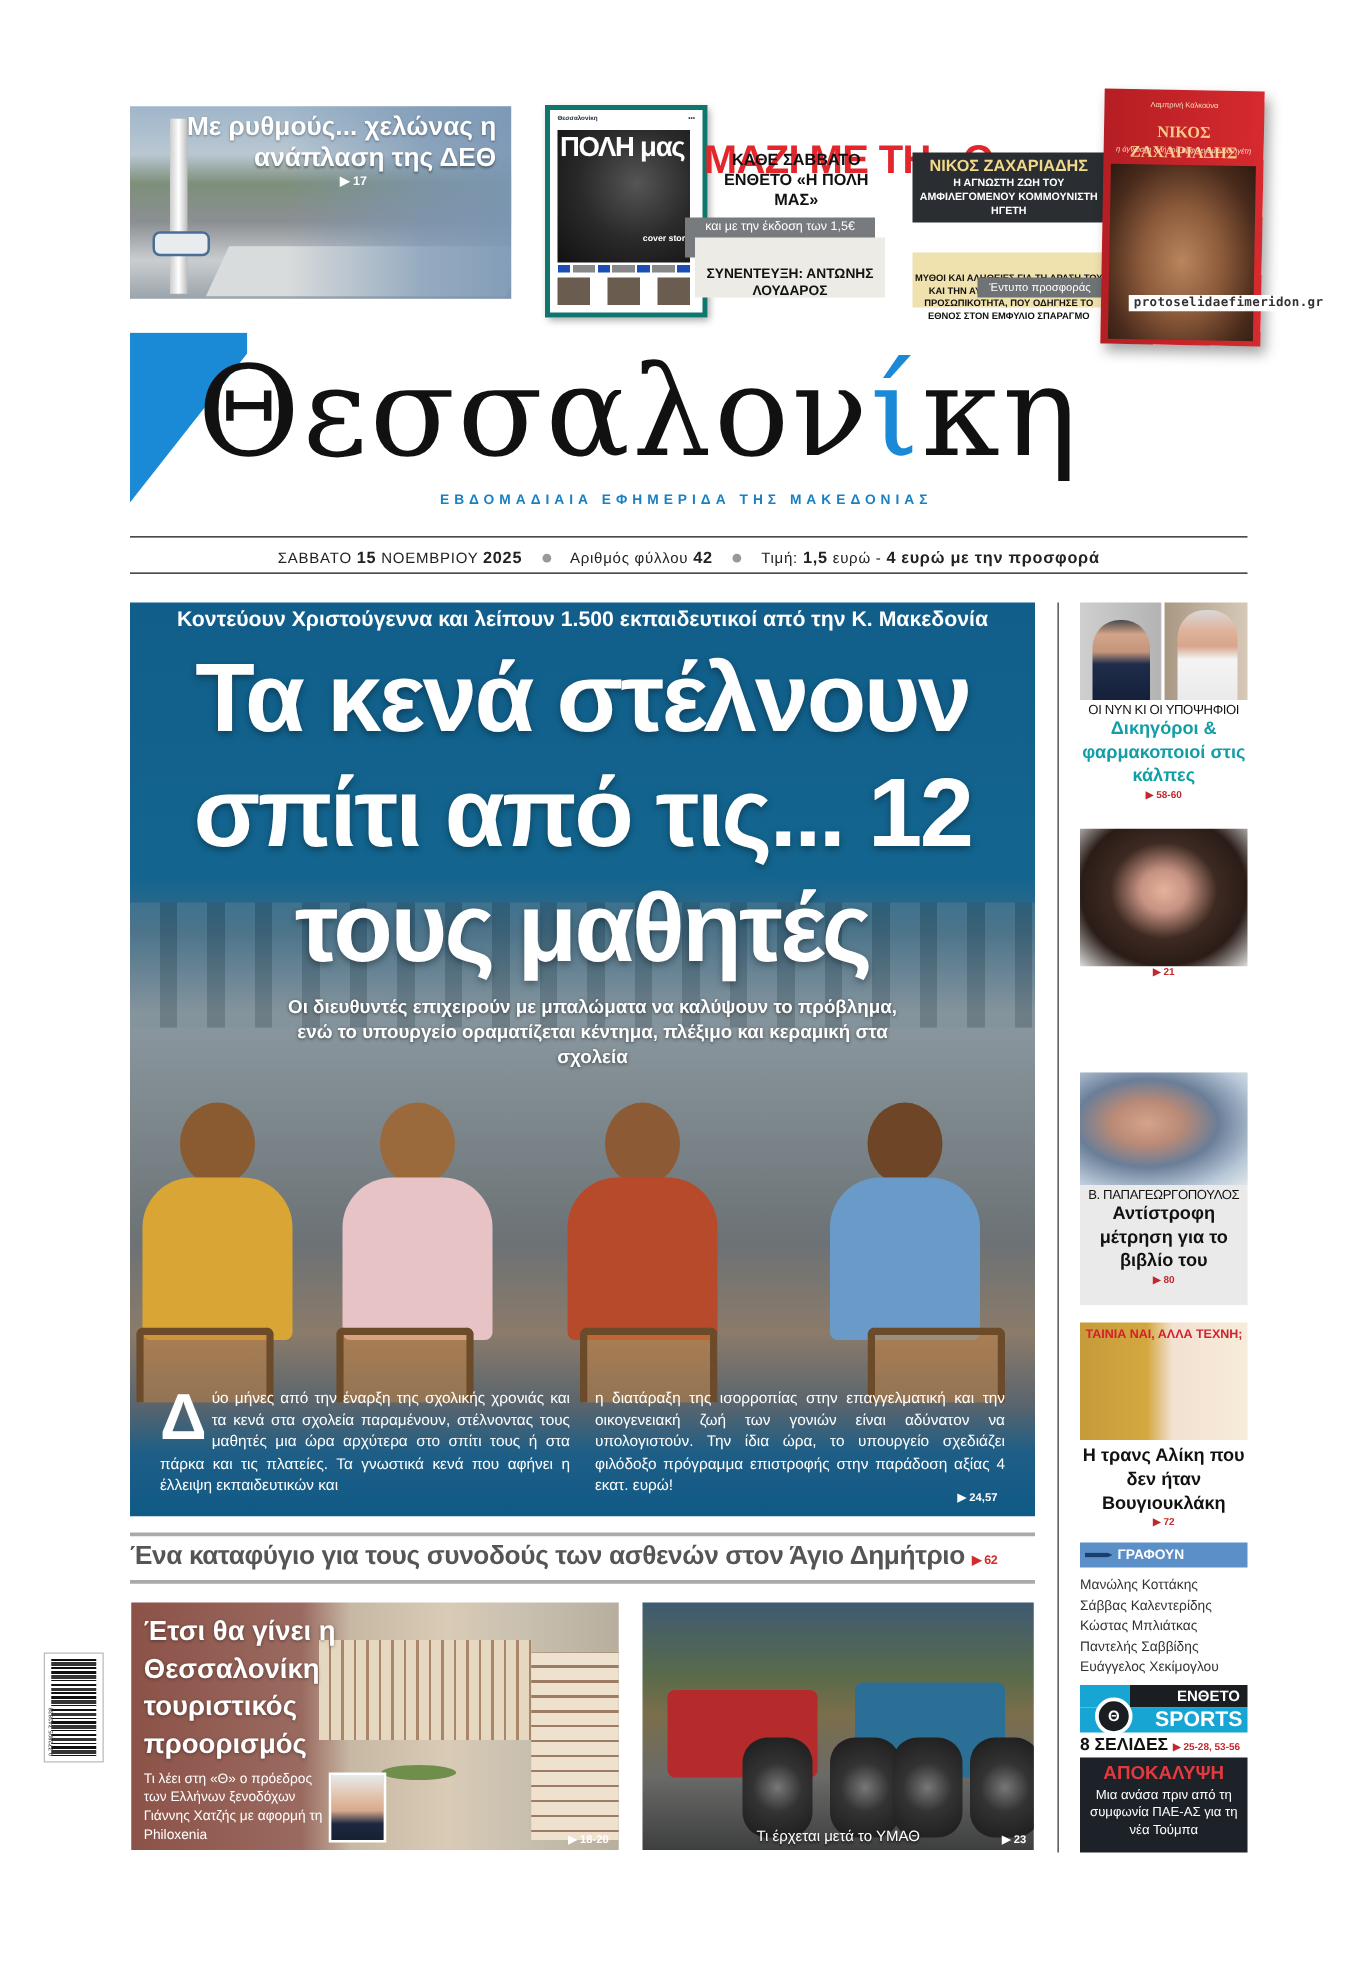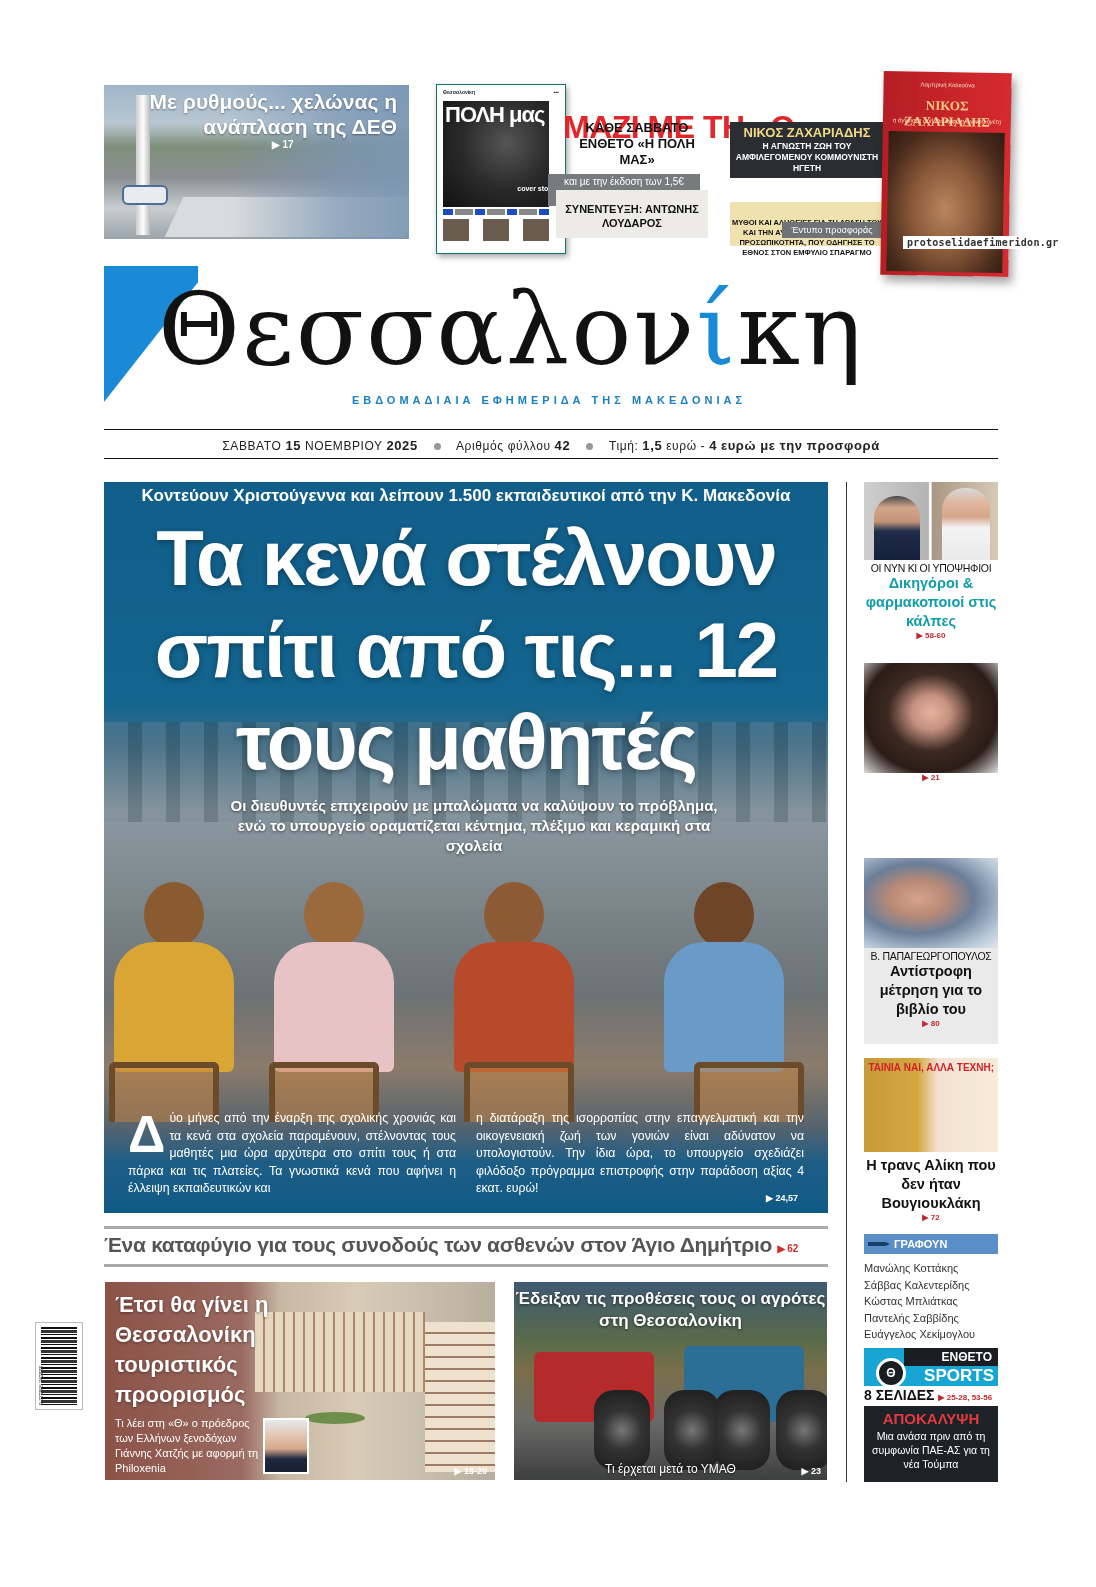--- a/index.html
+++ b/index.html
@@ -9,34 +9,34 @@
   
   .teaser-deth { left: 104px; top: 85px; width: 305px; height: 154px; overflow: hidden;
     background: linear-gradient(180deg, #9fb6c9 0%, #b9c7d2 25%, #7e8f7a 40%, #8b8f93 60%, #c9cdd0 80%, #9aa4ab 100%); }
   .teaser-deth .tower { position:absolute; left: 32px; top: 10px; width: 14px; height: 140px; background: linear-gradient(90deg,#ccc,#fff,#bbb); }
   .teaser-deth .tower-top { position:absolute; left: 18px; top: 100px; width: 46px; height: 20px; border-radius: 6px; background:#e8ecef; border:2px solid #4a6f96;}
   .teaser-deth .roof { position:absolute; left: 70px; top: 112px; width: 240px; height: 40px; background:#d9dcdc; transform: skewX(-25deg); }
   .teaser-deth .fade { position:absolute; right:0; top:0; width: 180px; height: 100%; background: linear-gradient(90deg, rgba(122,150,180,0) 0%, rgba(122,150,180,0.7) 60%, rgba(122,150,180,0.9) 100%); }
   .teaser-deth .title { position:absolute; right: 12px; top: 4px; width: 260px; text-align: right; color: #fff; font-weight: bold; font-size: 21px; line-height: 25px; text-shadow: 0 1px 2px rgba(0,0,0,0.4); }
   .teaser-deth .ref { position:absolute; left: 168px; top: 54px; color:#fff; font-size: 10px; font-weight: bold; }
 
-  .mag { left: 436px; top: 84px; width: 130px; height: 170px; background:#fff; box-shadow: 2px 3px 6px rgba(0,0,0,0.35); border:1px solid #0f766e; }
+  .mag { left: 436px; top: 84px; width: 130px; height: 170px; background:#fff; box-shadow: 2px 3px 6px rgba(0,0,0,0.35); border:4px solid #0f766e; }
   .mag .hdr { position:absolute; left:6px; top:4px; font-size:5px; font-weight:bold; color:#123; }
   .mag .hdr-r { position:absolute; right:6px; top:4px; font-size:5px; color:#123; }
   .mag .photo { position:absolute; left:6px; top:16px; width:106px; height:106px; background: radial-gradient(circle at 60% 40%, #555 0%, #2a2a2a 50%, #111 100%); }
   .mag .polh { position:absolute; left:8px; top:20px; font-weight: 900; font-size: 22px; line-height: 20px; color:#fff; letter-spacing:-1px;}
   .mag .cover { position:absolute; right:10px; top:100px; font-size:7px; font-weight:bold; color:#fff; text-align:right; line-height:8px;}
   .mag .thumbs { position:absolute; left:6px; top:134px; width:106px; display:flex; justify-content: space-between; }
   .mag .thumb { width: 26px; height: 22px; background: #6a5d4f; }
   .mag .strip { position:absolute; left:6px; top:124px; width:106px; height:6px; background: repeating-linear-gradient(90deg,#1b4fb5 0 10px,#fff 10px 12px,#888 12px 30px,#fff 30px 32px); }
 
   .promo-title { left: 563px; top: 82px; color: #e3262b; font-weight: 900; font-size: 32px; letter-spacing: -0.5px; white-space: nowrap; margin-top: 27px; }
   .promo-sub { left: 563px; top: 120px; width: 148px; text-align: center; font-weight: bold; font-size: 13px; line-height: 16px; color:#111; }
   .promo-price { left: 548px; top: 174px; width: 152px; height: 32px; background:#777b7e; color:#fff; font-size: 10px; text-align:center; line-height: 16px; }
-  .promo-interview { left: 556px; top: 190px; width: 152px; height: 48px; background:#ecebe5; text-align:center; font-size: 11px; line-height: 14px; font-weight:bold; padding-top: 12px;}
+  .promo-interview { left: 556px; top: 190px; width: 152px; height: 48px; background:#ecebe5; text-align:center; font-size: 11px; line-height: 14px; font-weight:bold; padding-top: 22px;}
 
   .book-dark { left: 730px; top: 122px; width: 154px; height: 56px; background:#2a2d31; color:#fff; text-align:center; }
   .book-dark .t1 { font-size: 13px; font-weight: bold; color:#f1d98a; line-height:16px; margin-top: 3px; }
   .book-dark .t2 { font-size: 8.5px; font-weight: bold; line-height: 11px; }
   .book-yellow { left: 730px; top: 178px; width: 154px; height: 44px; background:#f0e2ae; text-align:center; font-size: 7.5px; font-weight:bold; line-height: 10px; padding-top:16px;margin-top:24px; }
   .book-offer { left: 782px; top: 222px; width: 100px; height: 16px; background:#6f7376; color:#fff; font-size: 9px; text-align:center; line-height:16px; }
 
   .book { left: 882px; top: 72px; width: 128px; height: 204px; background: linear-gradient(90deg, #b51e23 0%, #d62a2f 100%); box-shadow: 4px 6px 10px rgba(0,0,0,0.35); transform: rotate(1deg); }
   .book .author { position:absolute; top: 10px; width:100%; text-align:center; font-size:6px; color:#f7d8c0; }
   .book .btitle { position:absolute; top: 26px; width:100%; text-align:center; font-family:"Liberation Serif", serif; font-size: 13px; font-weight:bold; color:#f9c986; }
@@ -255,21 +255,20 @@
   <div class="ref">▶ 18-20</div>
 </div>
 
 <div class="abs farm">
   <div class="tractor-red"></div>
   <div class="tractor-blue"></div>
   <div class="wheel" style="left:80px;"></div>
   <div class="wheel" style="left:150px;"></div>
   <div class="wheel" style="left:200px;"></div>
   <div class="wheel" style="left:262px;"></div>
-  <div class="title">Έδειξαν τις προθέσεις τους οι αγρότες στη Θεσσαλονίκη</div>
   <div class="caption">Τι έρχεται μετά το ΥΜΑΘ</div>
   <div class="ref">▶ 23</div>
 </div>
 
 <div class="abs barcode">
   <div class="bars"></div>
   <div class="num">9 772805 742838</div>
 </div>
 
 <div class="abs side-rule"></div>

